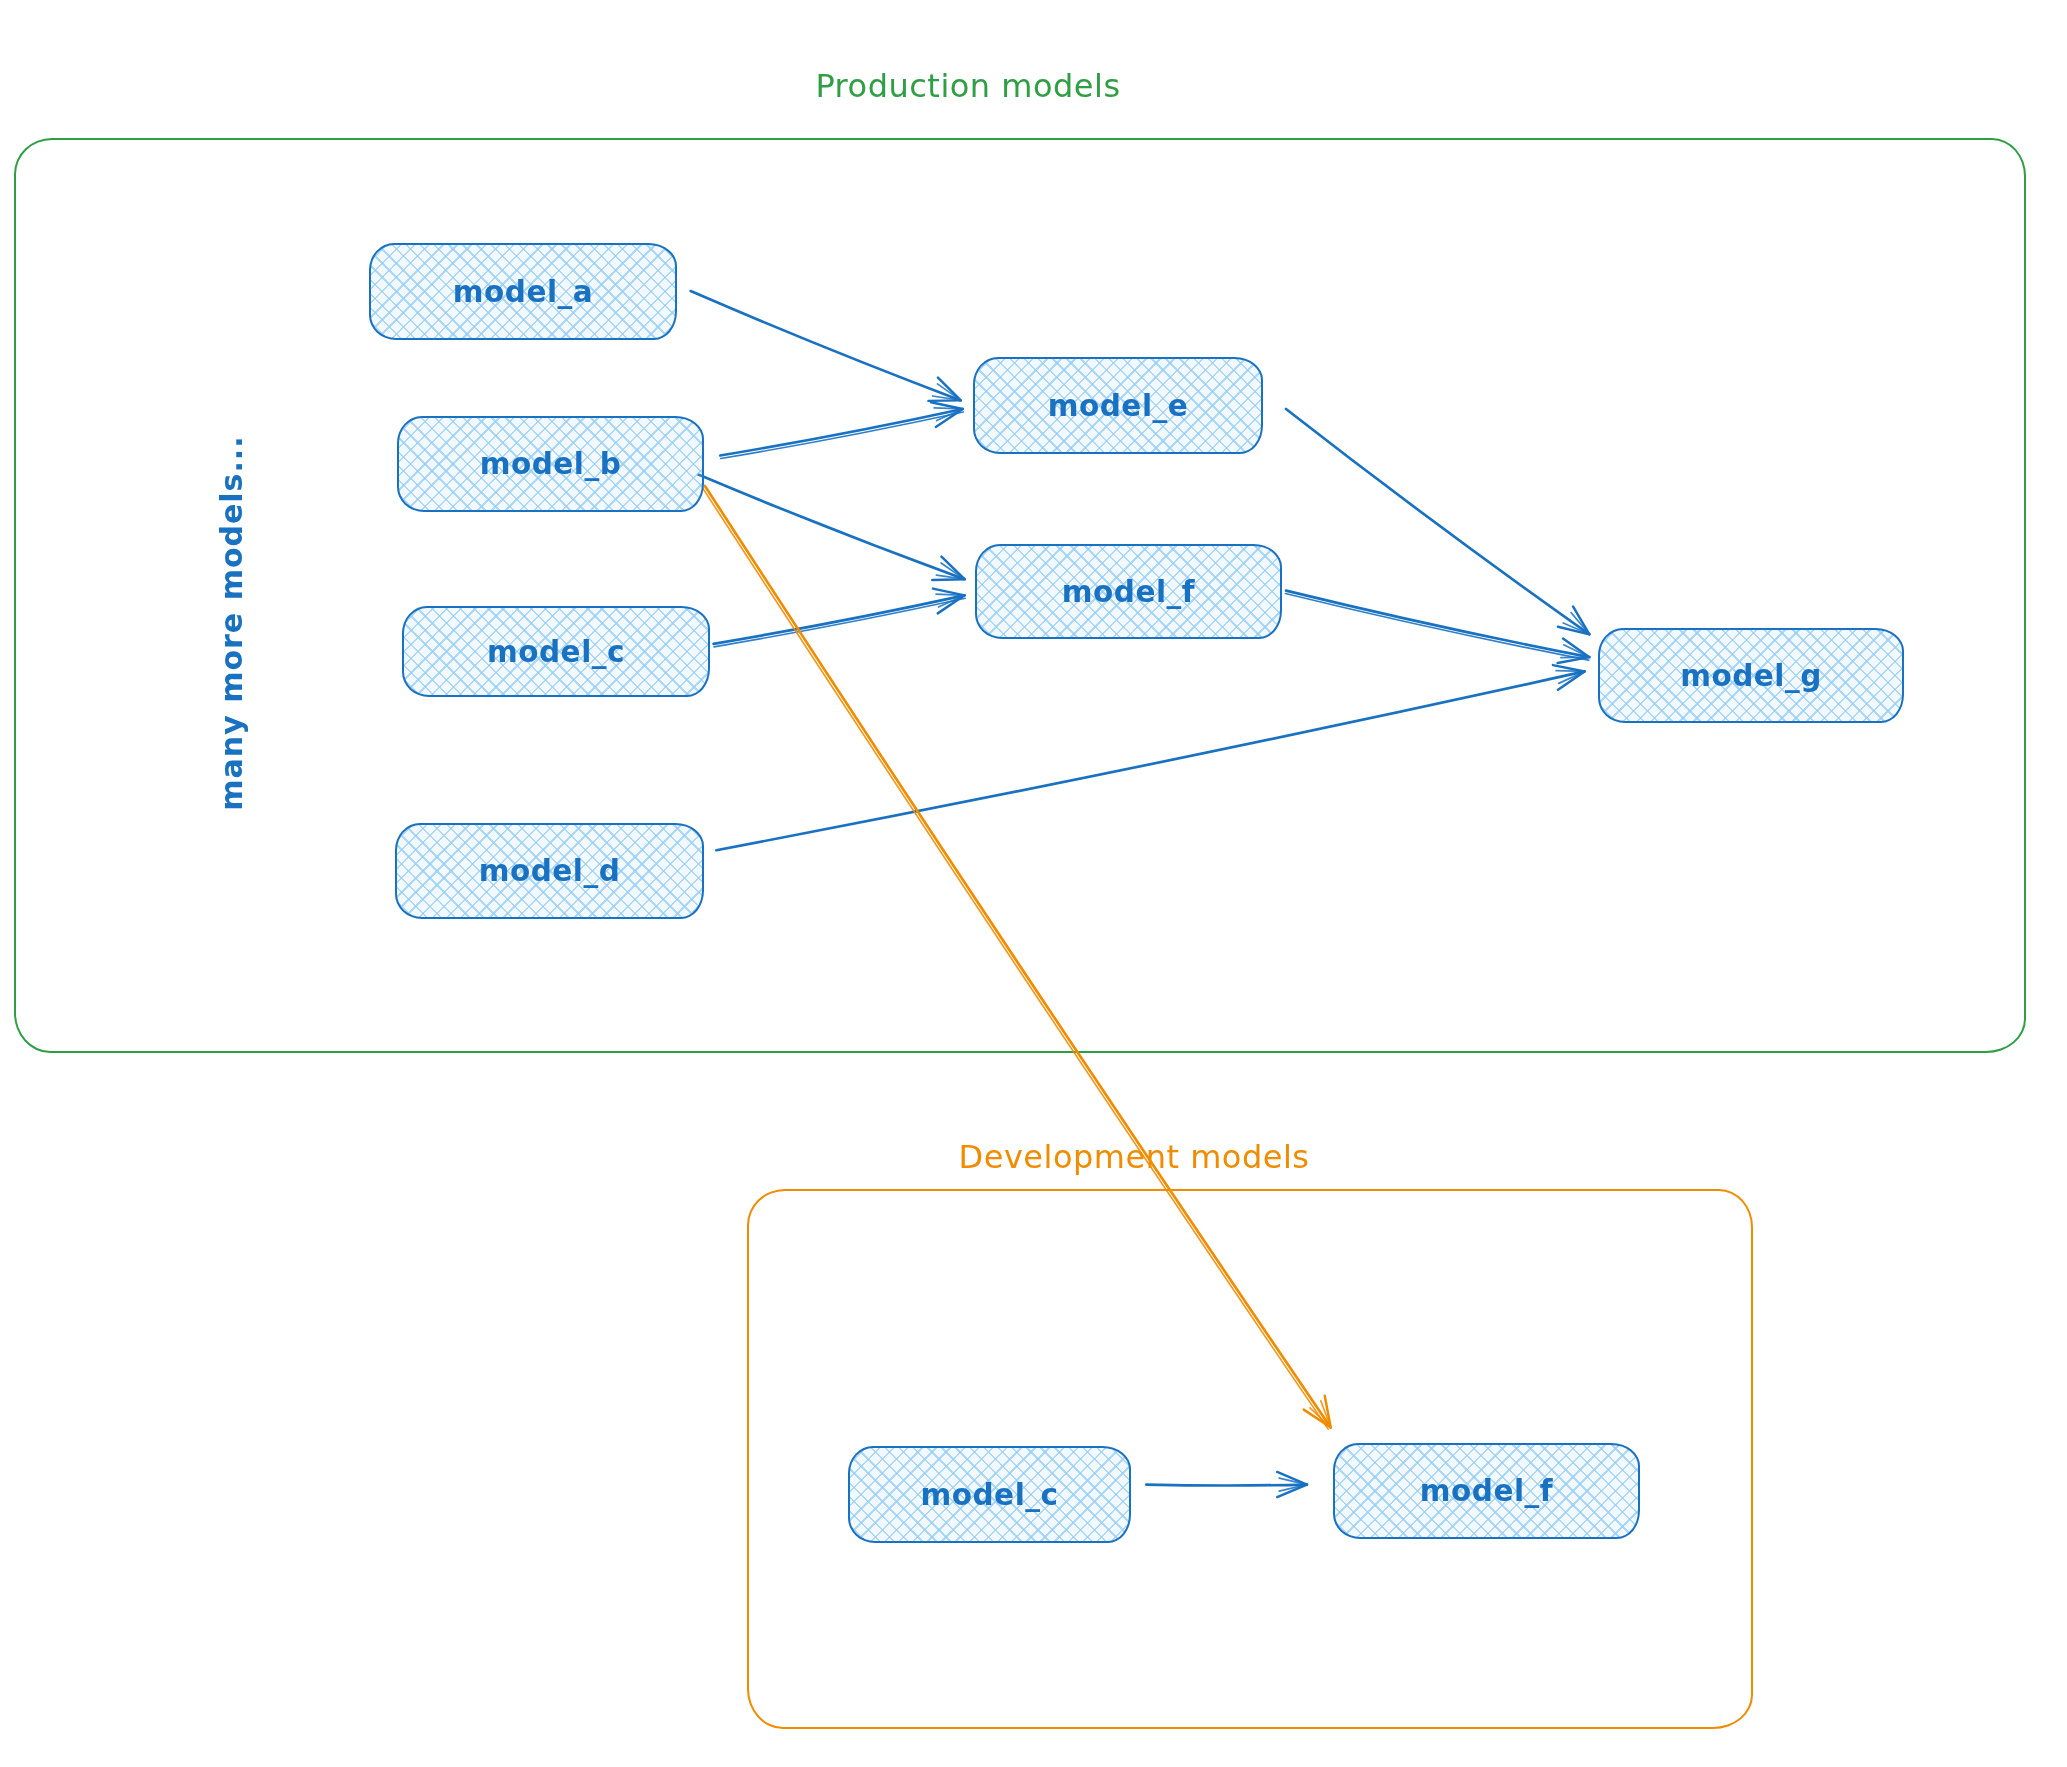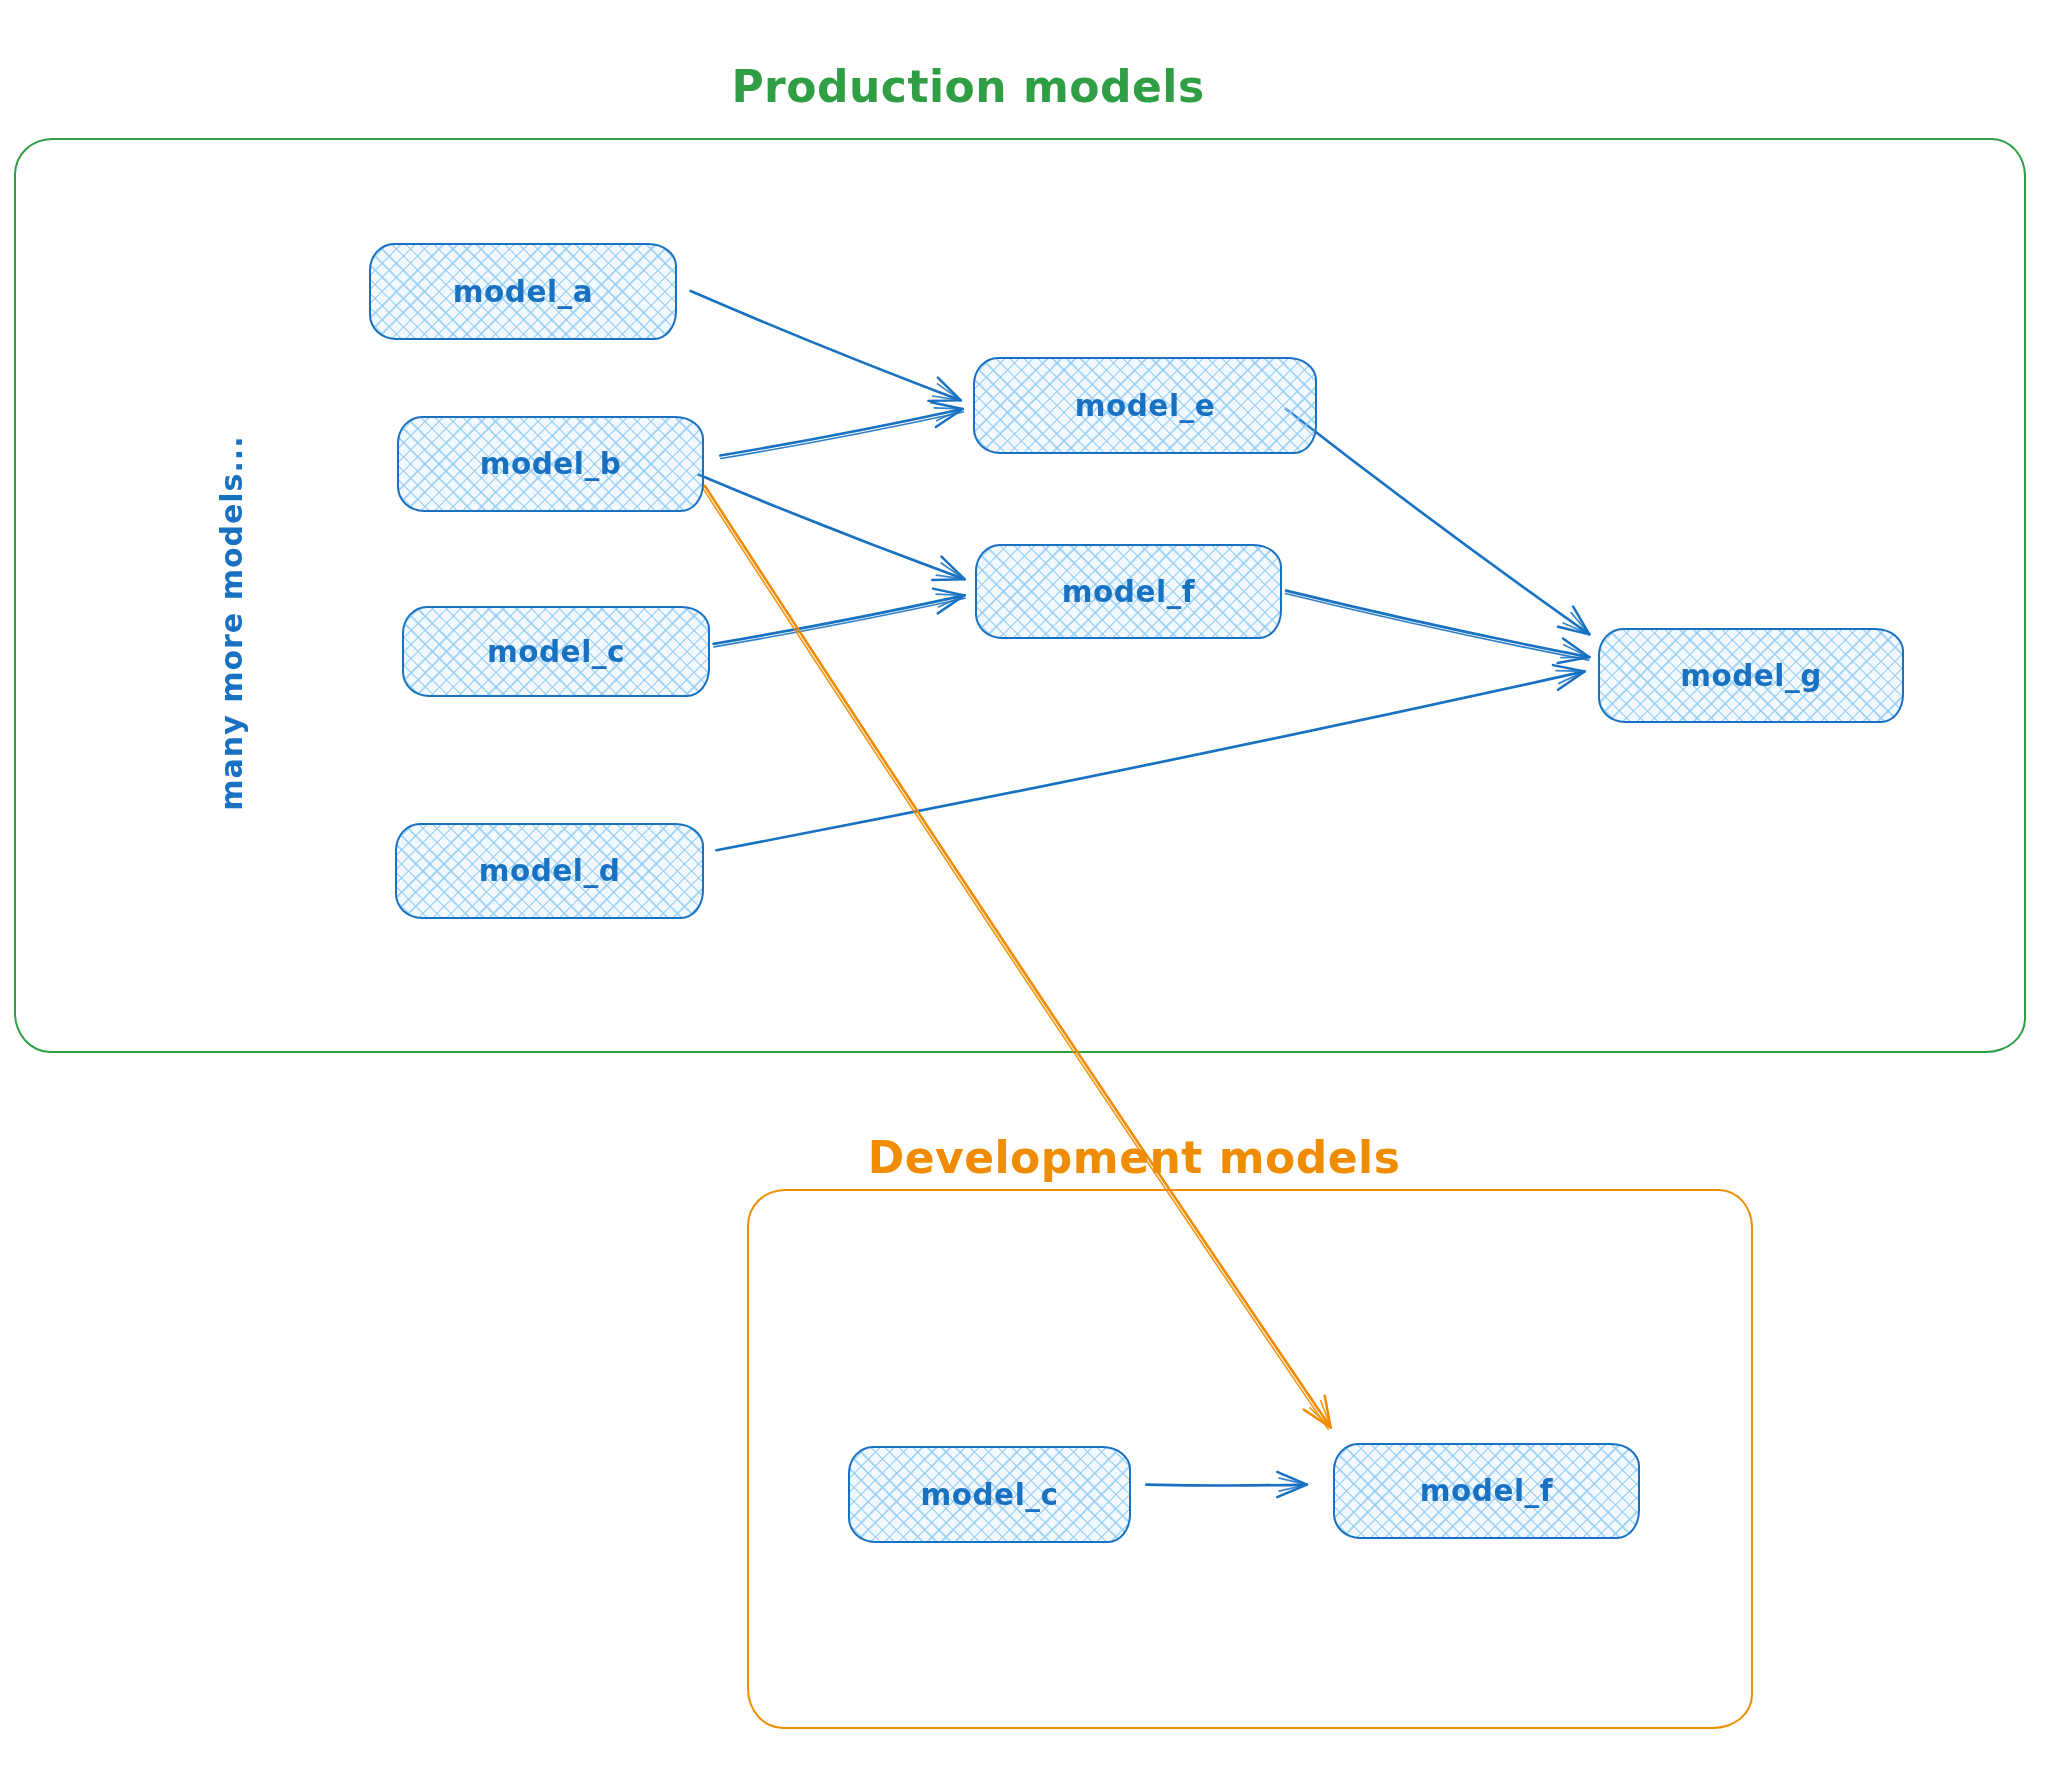--- a/index.html
+++ b/index.html
@@ -12,22 +12,22 @@
   }
   .group{
     position:absolute;
     border:2.4px solid;
     border-radius:38px 34px 40px 36px / 36px 38px 34px 40px;
     background:transparent;
   }
   .group-title{
     position:absolute;
     transform:translate(-50%,-50%);
-    font-size:44px;
-    font-weight:700;
+    font-size:32px;
+    font-weight:400;
     letter-spacing:0.5px;
     white-space:nowrap;
   }
   .node{
     position:absolute;
     box-sizing:border-box;
     border:2.5px solid #1971c2;
     border-radius:25px 28.5px 23px 27px / 27px 23px 28.5px 25px;
     display:flex;align-items:center;justify-content:center;
     color:#1971c2;
@@ -115,21 +115,21 @@
       </div>
       <div class="node" style="left: 385px; top: 416px; width: 307px; height: 96px; margin-left: 12px;">
         <span>model_b</span>
       </div>
       <div class="node" style="left: 402px; top: 606px; width: 308px; height: 91px;">
         <span>model_c</span>
       </div>
       <div class="node" style="left: 395px; top: 806px; width: 309px; height: 96px; margin-top: 17px;">
         <span>model_d</span>
       </div>
-      <div class="node" style="left: 973px; top: 357px; width: 344px; height: 97px;">
+      <div class="node" style="left: 973px; top: 357px; width: 290px; height: 97px;">
         <span>model_e</span>
       </div>
       <div class="node" style="left: 975px; top: 544px; width: 307px; height: 95px;">
         <span>model_f</span>
       </div>
       <div class="node" style="left: 1598px; top: 628px; width: 306px; height: 95px;">
         <span>model_g</span>
       </div>
       <div class="node" style="left: 848px; top: 1446px; width: 283px; height: 97px;">
         <span>model_c</span>

